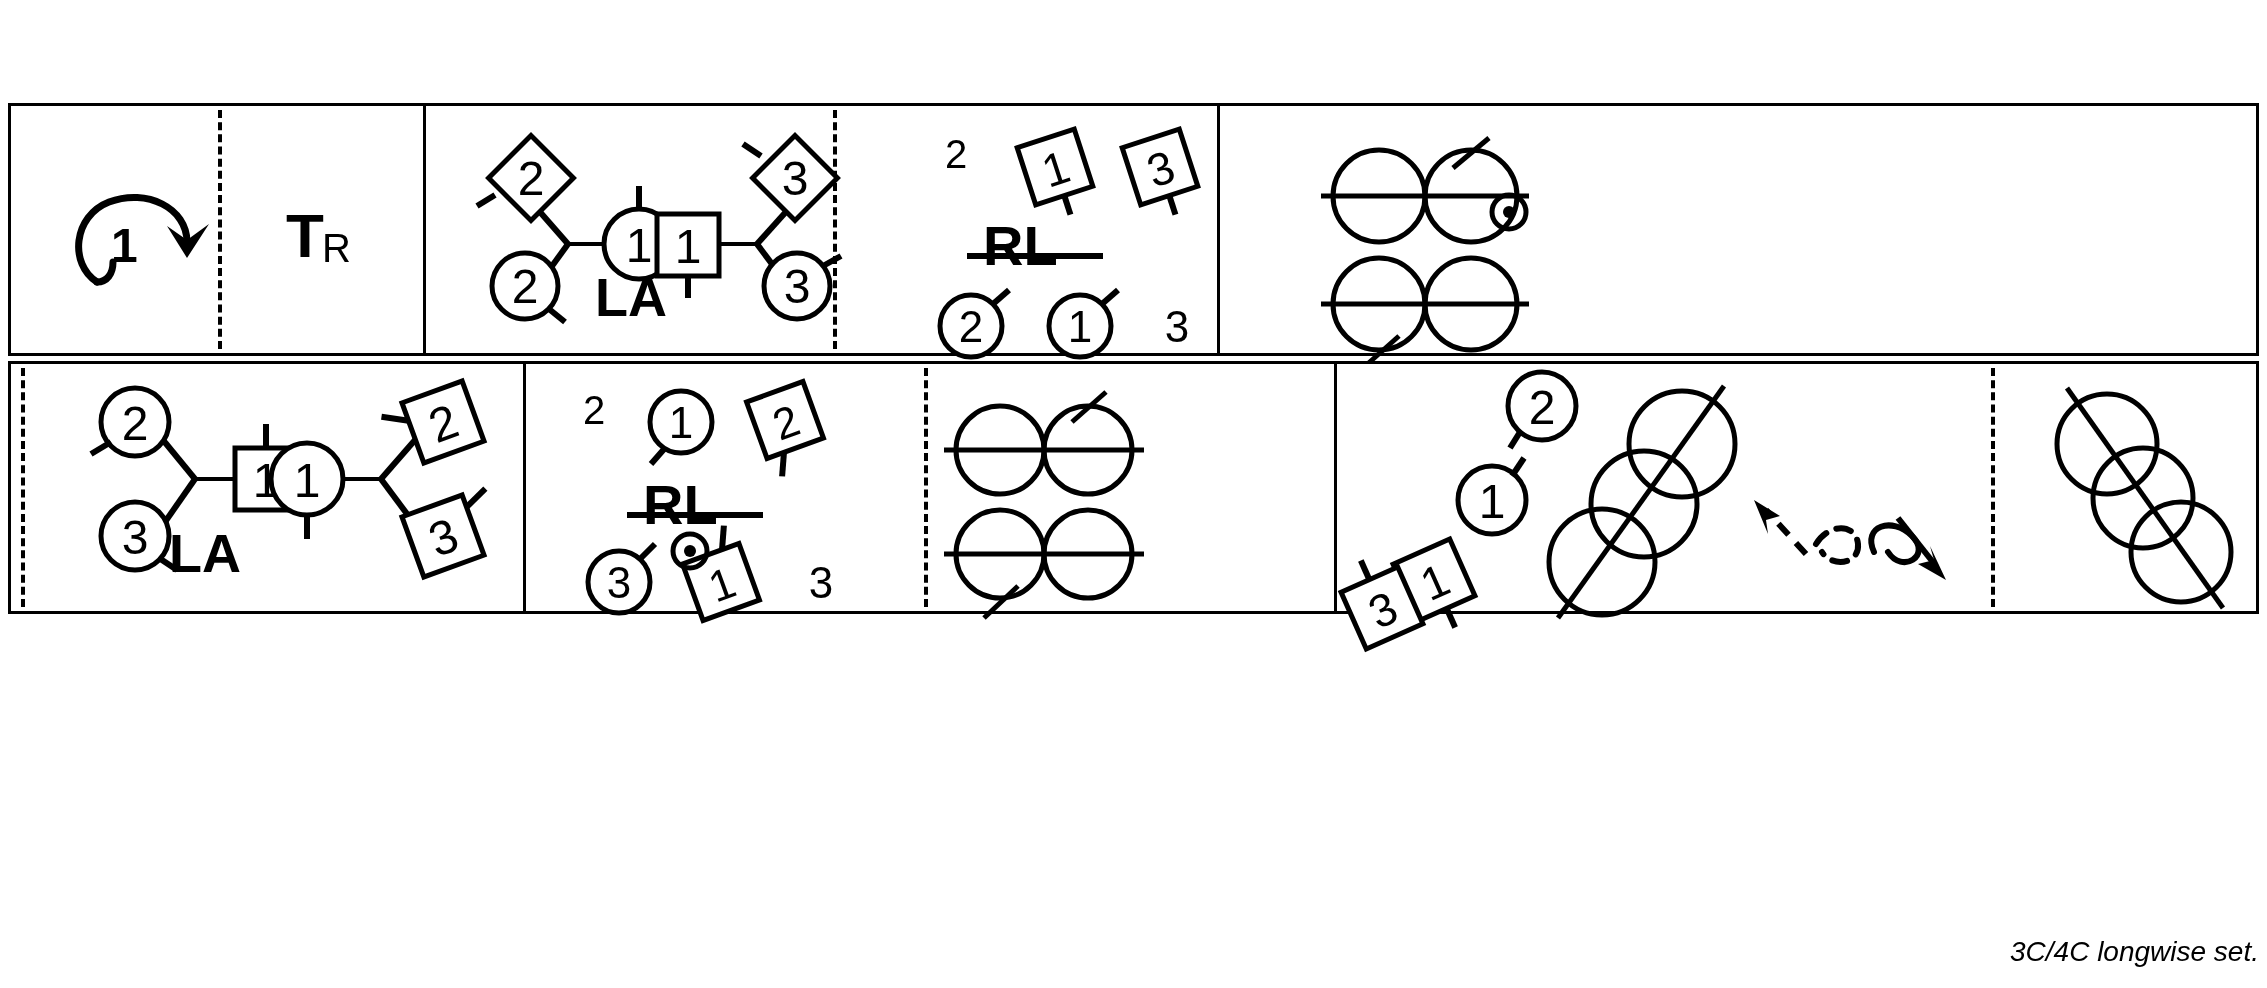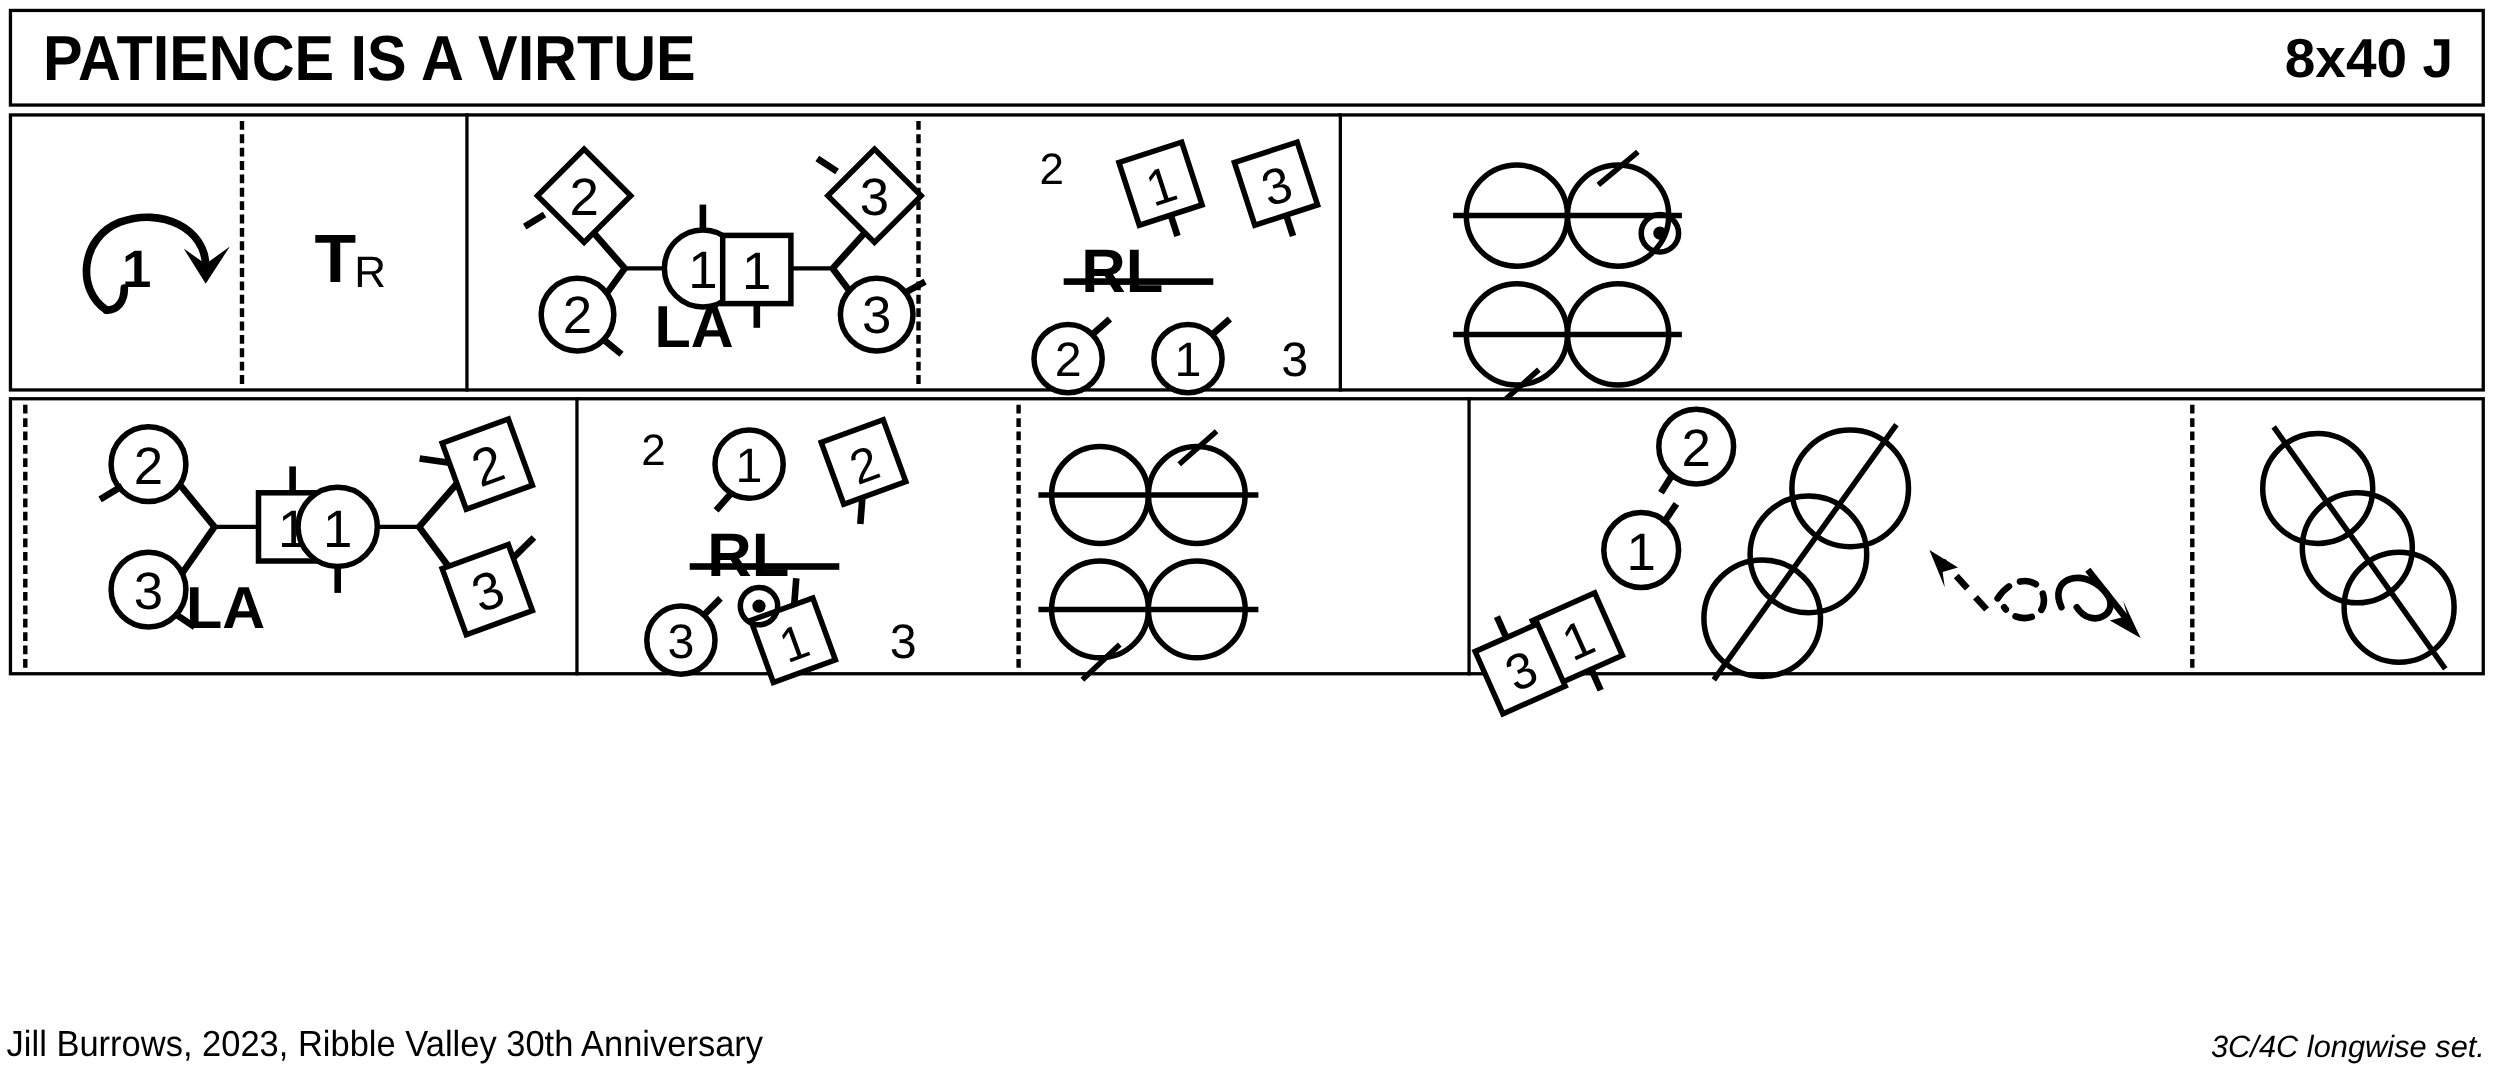--- a/index.html
+++ b/index.html
@@ -56,24 +56,20 @@
   .lbl{position:absolute;font-weight:bold;}
   .plain{position:absolute;font-size:40px;line-height:1;}
 
   svg{display:block;overflow:visible;}
 </style>
 </head>
 <body>
 
 <div class="sheet">
 
-  <div class="header">
-    <div class="title"><span class="title-inner">PATIENCE IS A VIRTUE</span></div>
-    <div class="meter">8x40 J</div>
-  </div>
 
   <div class="row row1">
 
     <div class="vdash" style="left:207px;"></div>
     <div class="vsolid" style="left:412px;"></div>
     <div class="vdash" style="left:822px;"></div>
     <div class="vsolid" style="left:1206px;"></div>
 
     <div class="cell" style="left:0;width:207px;">
       <svg class="abs" style="left:52px;top:80px;" width="150" height="110" viewBox="0 0 150 110">
@@ -360,16 +356,15 @@
     <div class="cell" style="left:1980px;width:265px;">
       <svg class="abs" style="left:40px;top:16px;" width="260" height="230" viewBox="0 0 260 230">
         <circle cx="76" cy="64" r="50" fill="none" stroke="#000" stroke-width="5"></circle>
         <circle cx="112" cy="118" r="50" fill="none" stroke="#000" stroke-width="5"></circle>
         <circle cx="150" cy="172" r="50" fill="none" stroke="#000" stroke-width="5"></circle>
         <line x1="36" y1="8" x2="192" y2="228" stroke="#000" stroke-width="5"></line>
       </svg>
     </div>
   </div>
 
-  <div class="footer-left"><span>Jill Burrows, 2023, Ribble Valley 30th Anniversary</span></div>
   <div class="footer-right">3C/4C longwise set.</div>
 
 </div>
 
 </body></html>

